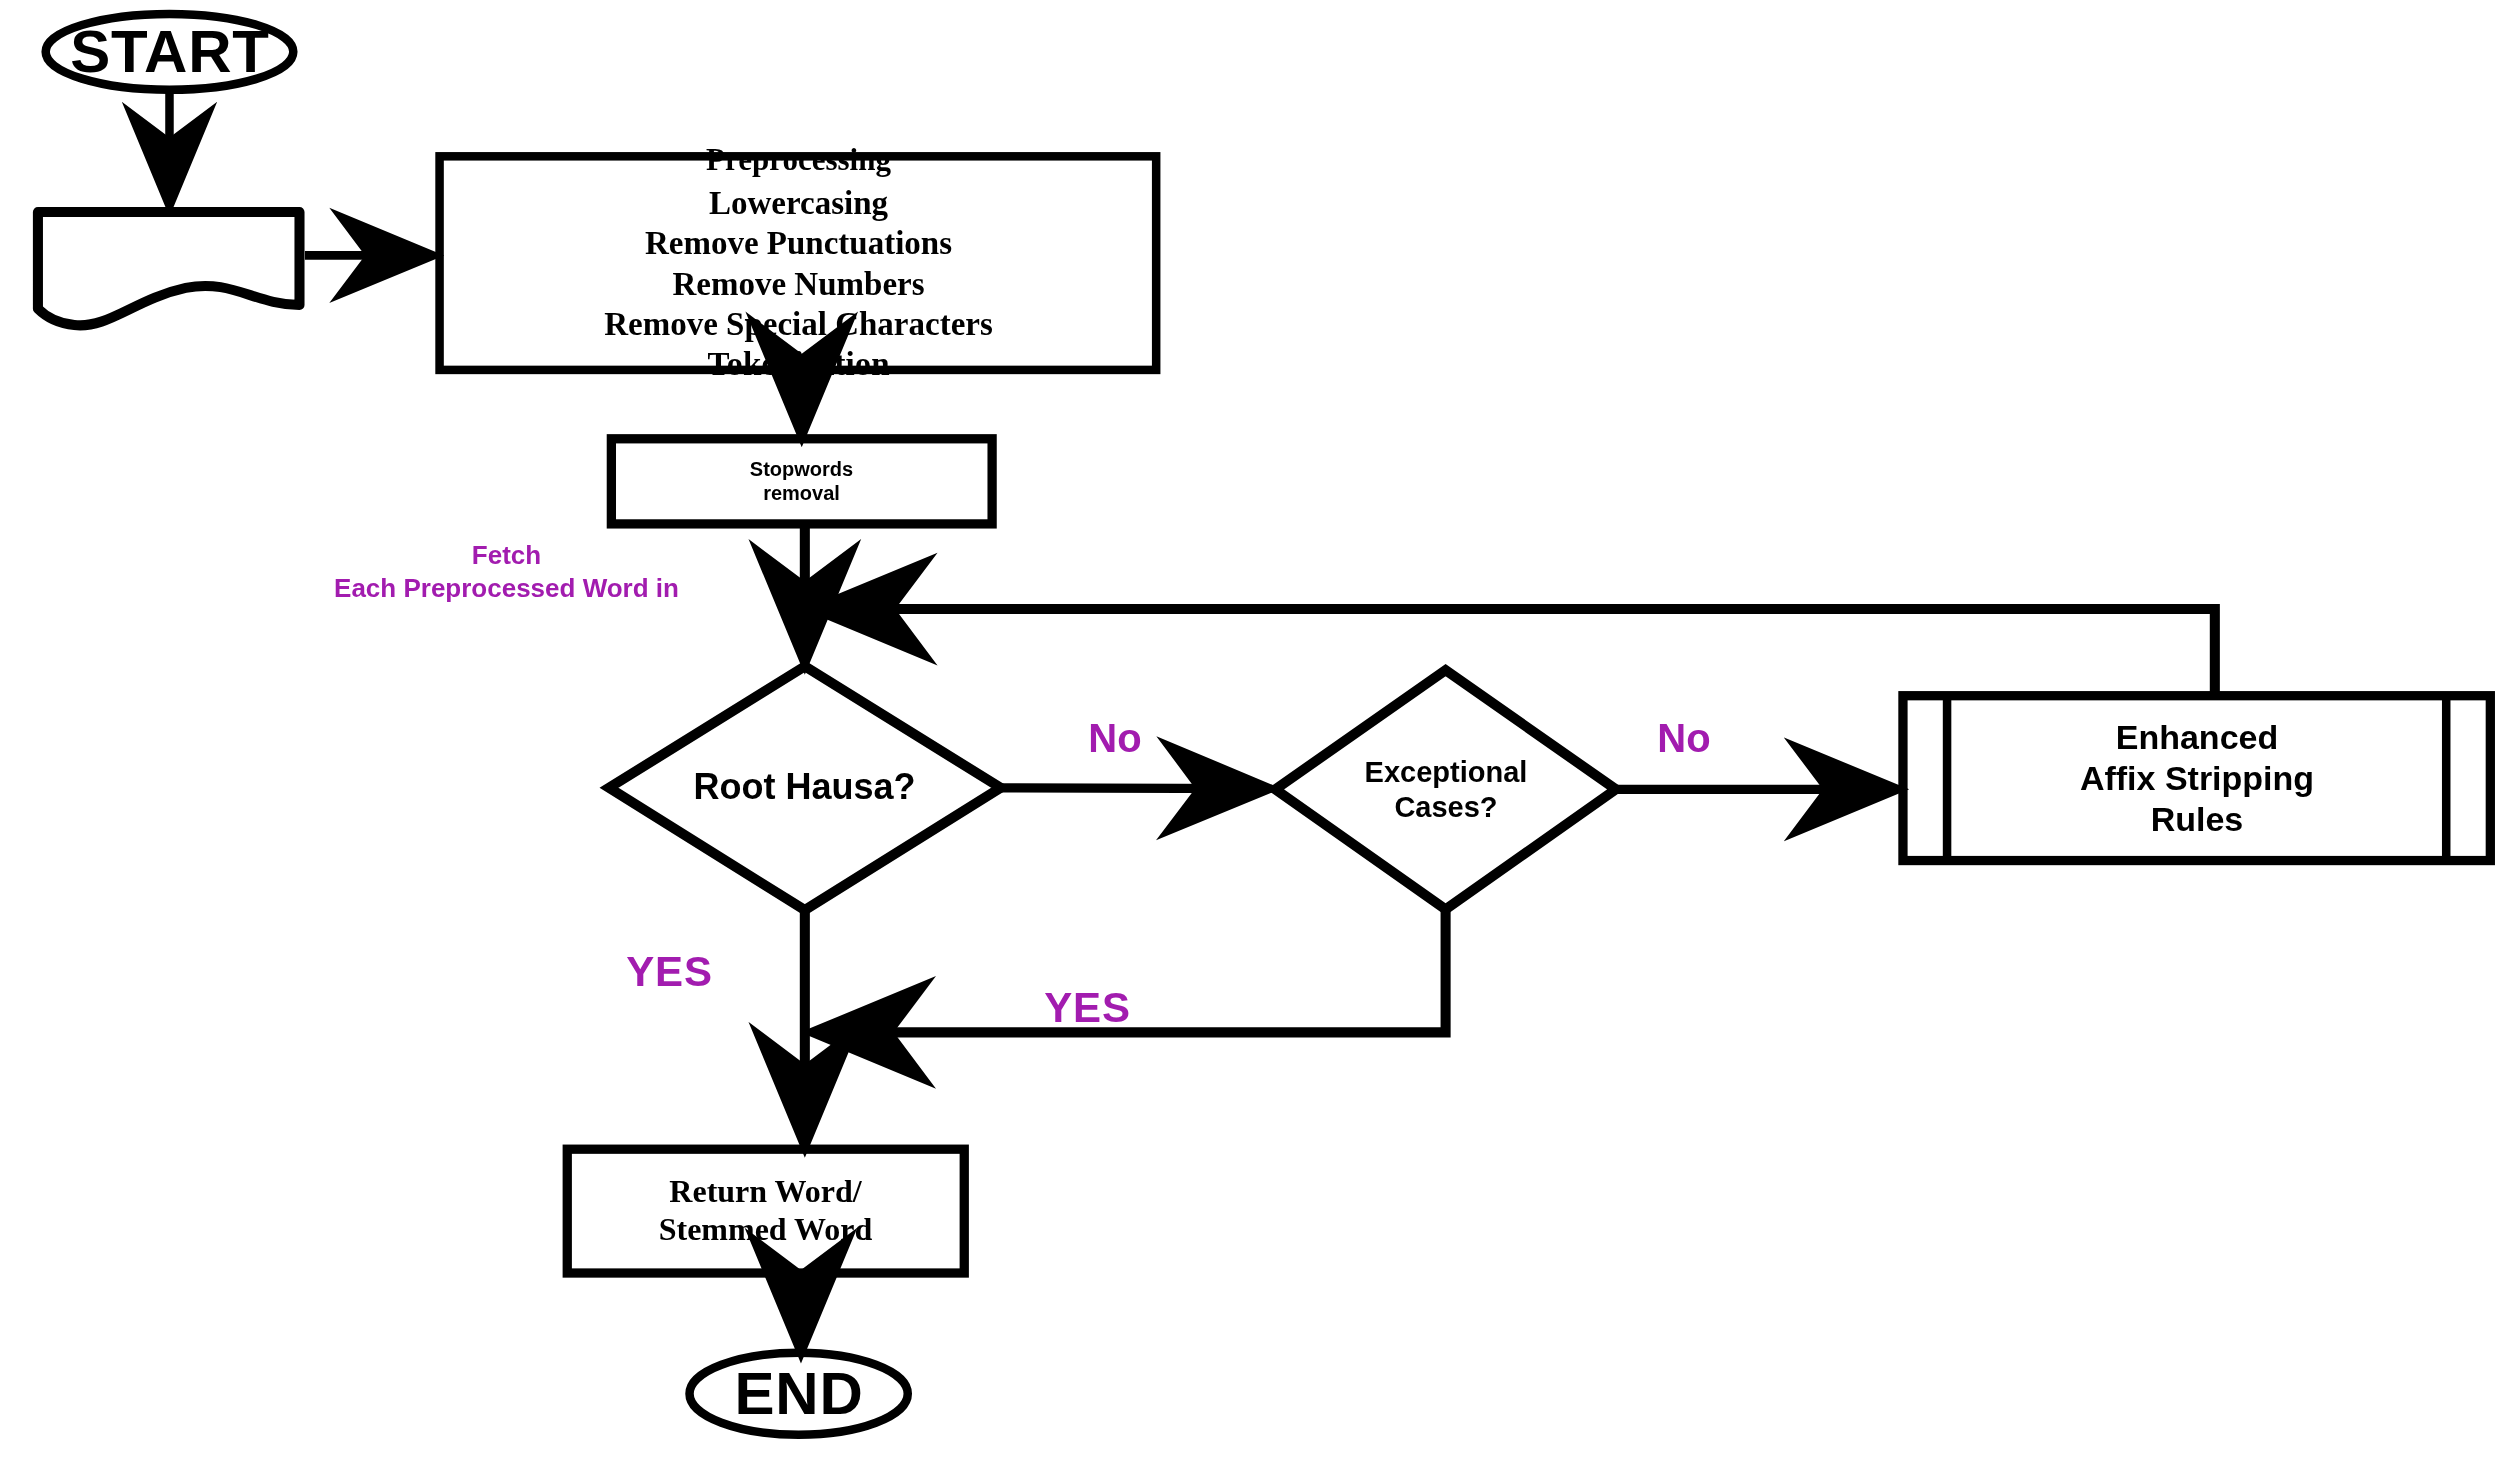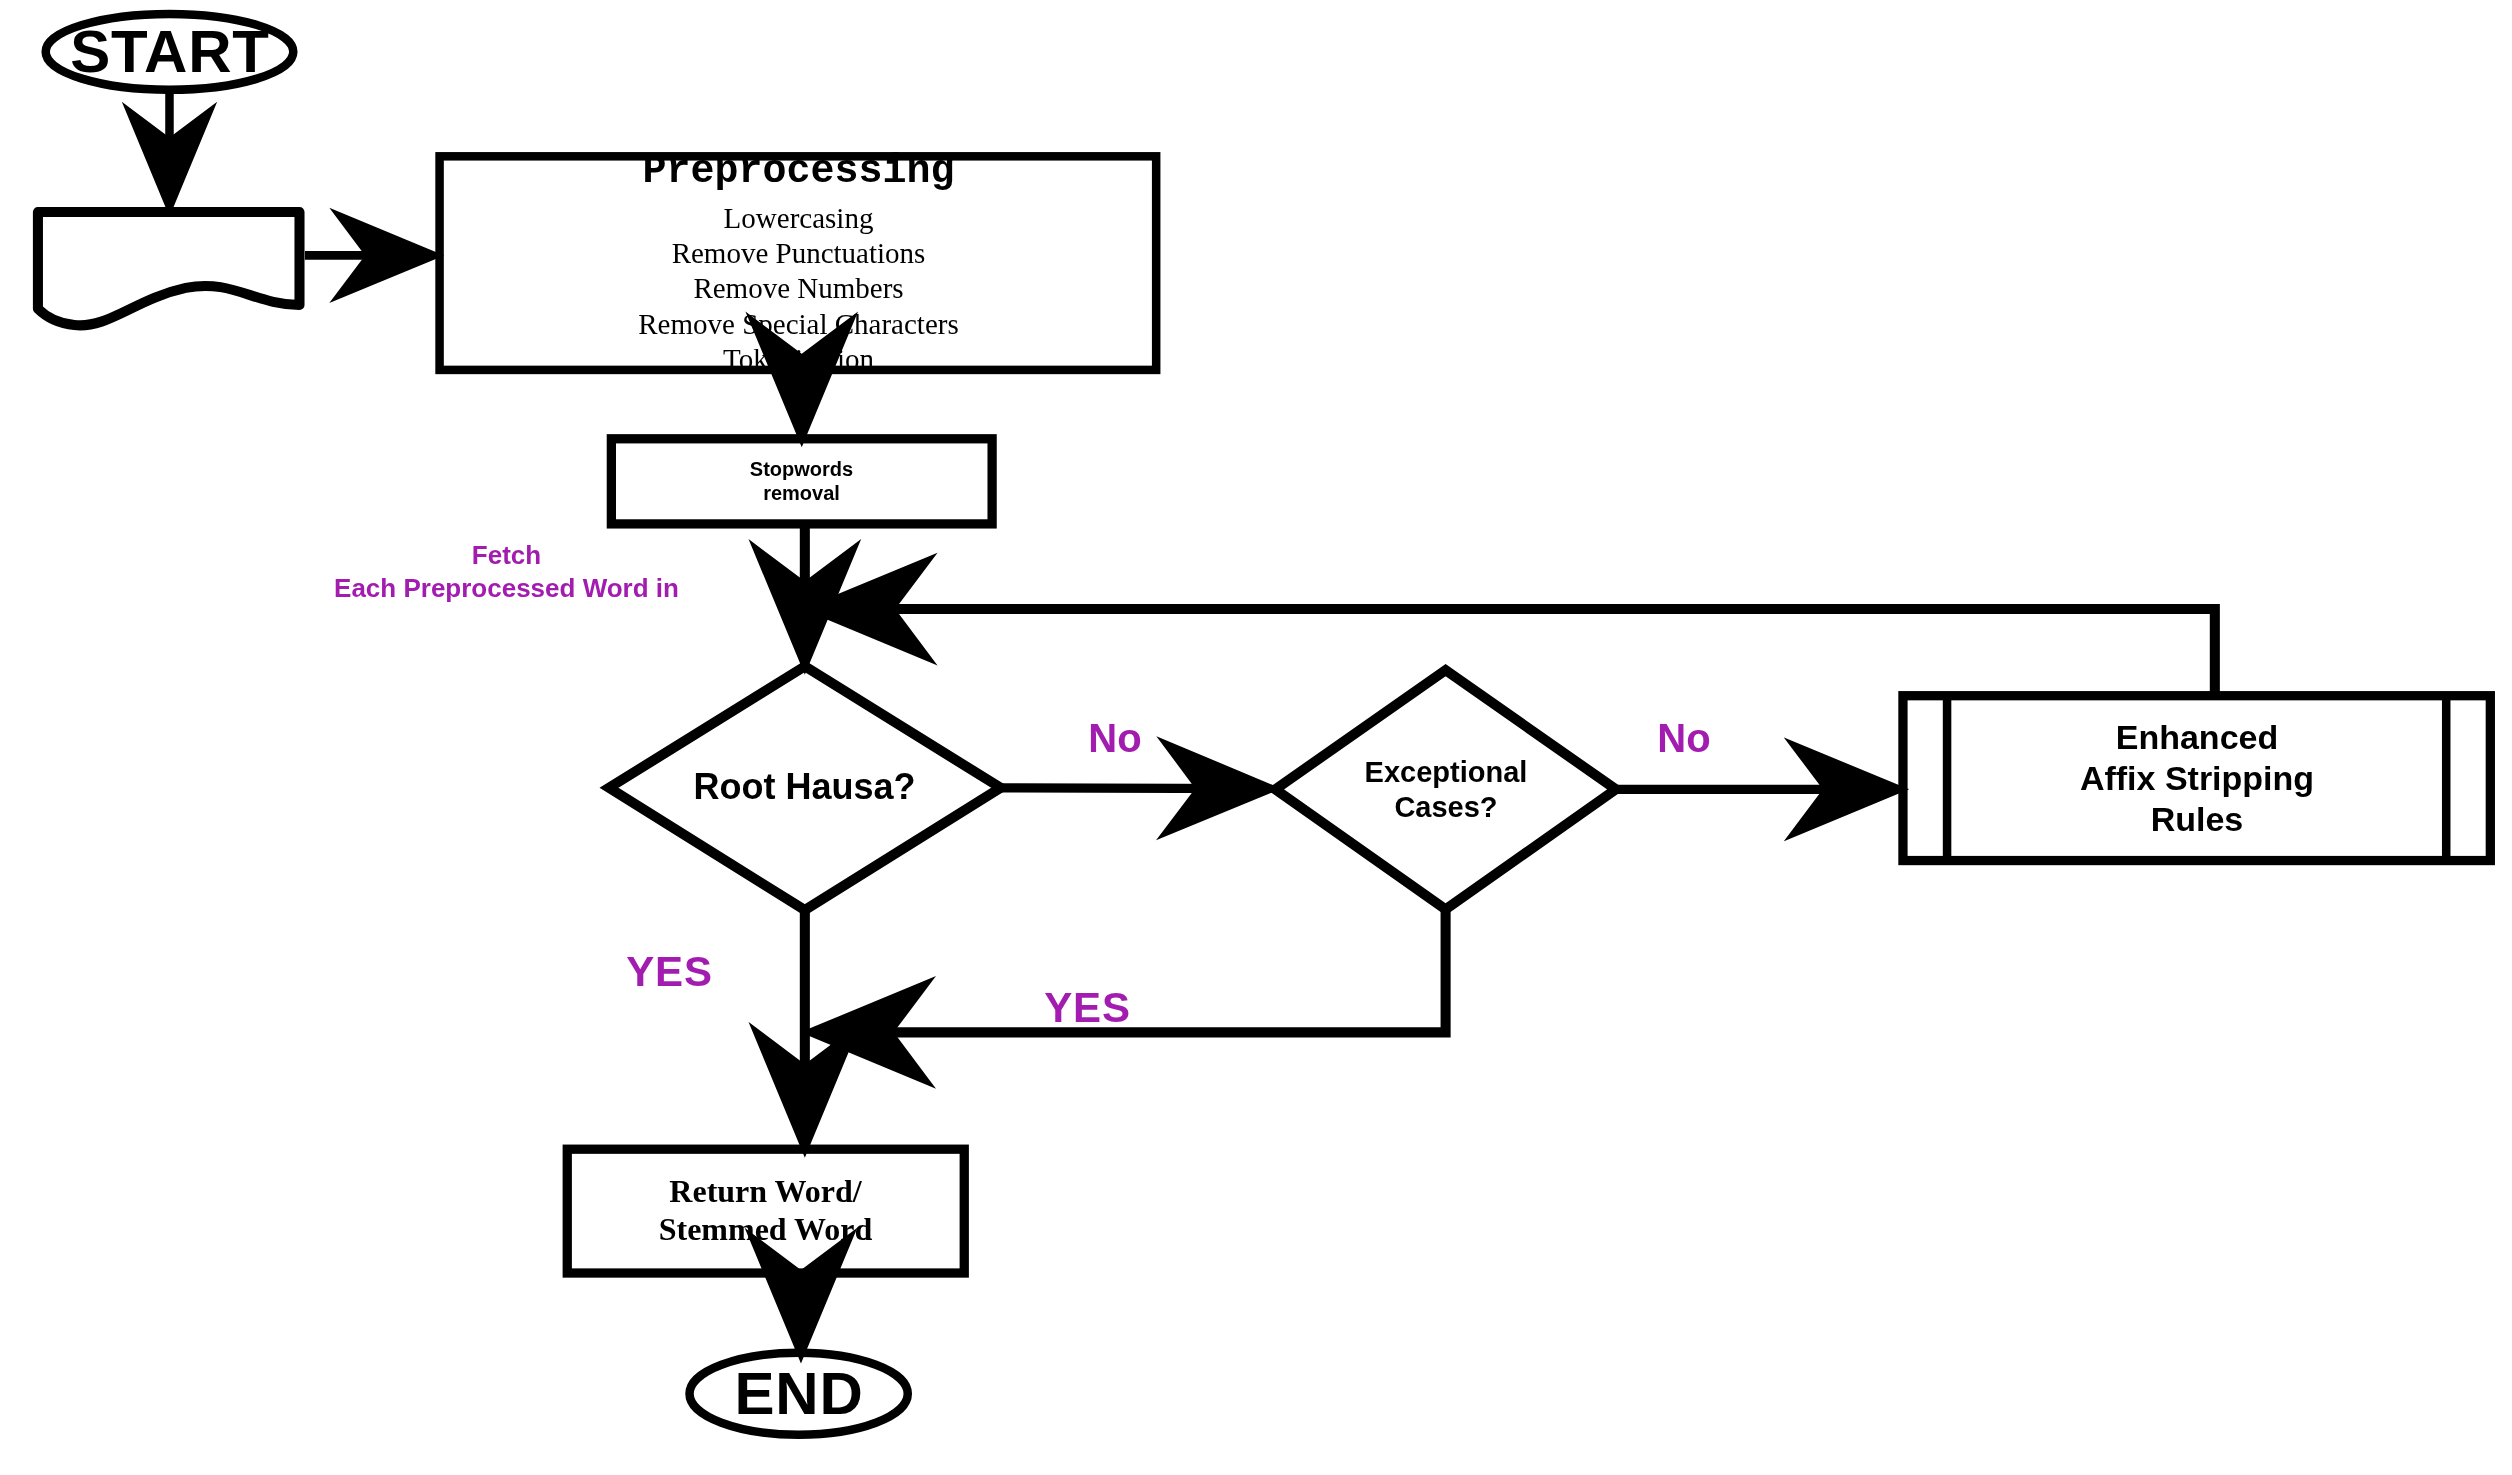--- a/index.html
+++ b/index.html
@@ -14,22 +14,22 @@
     align-items:center;justify-content:center;
     text-align:center;
     color:#000;
     font-weight:bold;
     line-height:1.18;
     pointer-events:none;
     white-space:pre-line;
   }
   .terminator-text{font-size:60px;letter-spacing:0.8px;}
   .doc-text{font-size:25px;line-height:1.2;}
-  .proc-title{font-size:40px;font-family:Liberation Mono, monospace;font-weight:bold;margin-bottom:5px;}
-  .proc-item{font-size:29px;font-family:"Liberation Serif", serif;font-weight:normal;line-height:1.22;}
+  .proc-title{font-size:31px;font-family:Liberation Serif, serif;font-weight:bold;margin-bottom:5px;}
+  .proc-item{font-size:33px;font-family:"Liberation Serif", serif;font-weight:bold;line-height:1.22;}
   .box-text{font-size:20px;}
   .box-text-sm{font-size:32px;font-family:Liberation Serif, serif;}
   .diamond-text{font-size:36px;}
   .diamond-text-sm{font-size:29px;}
   .predef-text{font-size:34px;line-height:1.2;}
   .edge-label{
     position:absolute;color:#a21caf;font-weight:bold;
     font-family:"Liberation Sans", sans-serif;
     text-align:center;white-space:pre-line;pointer-events:none;
   }

